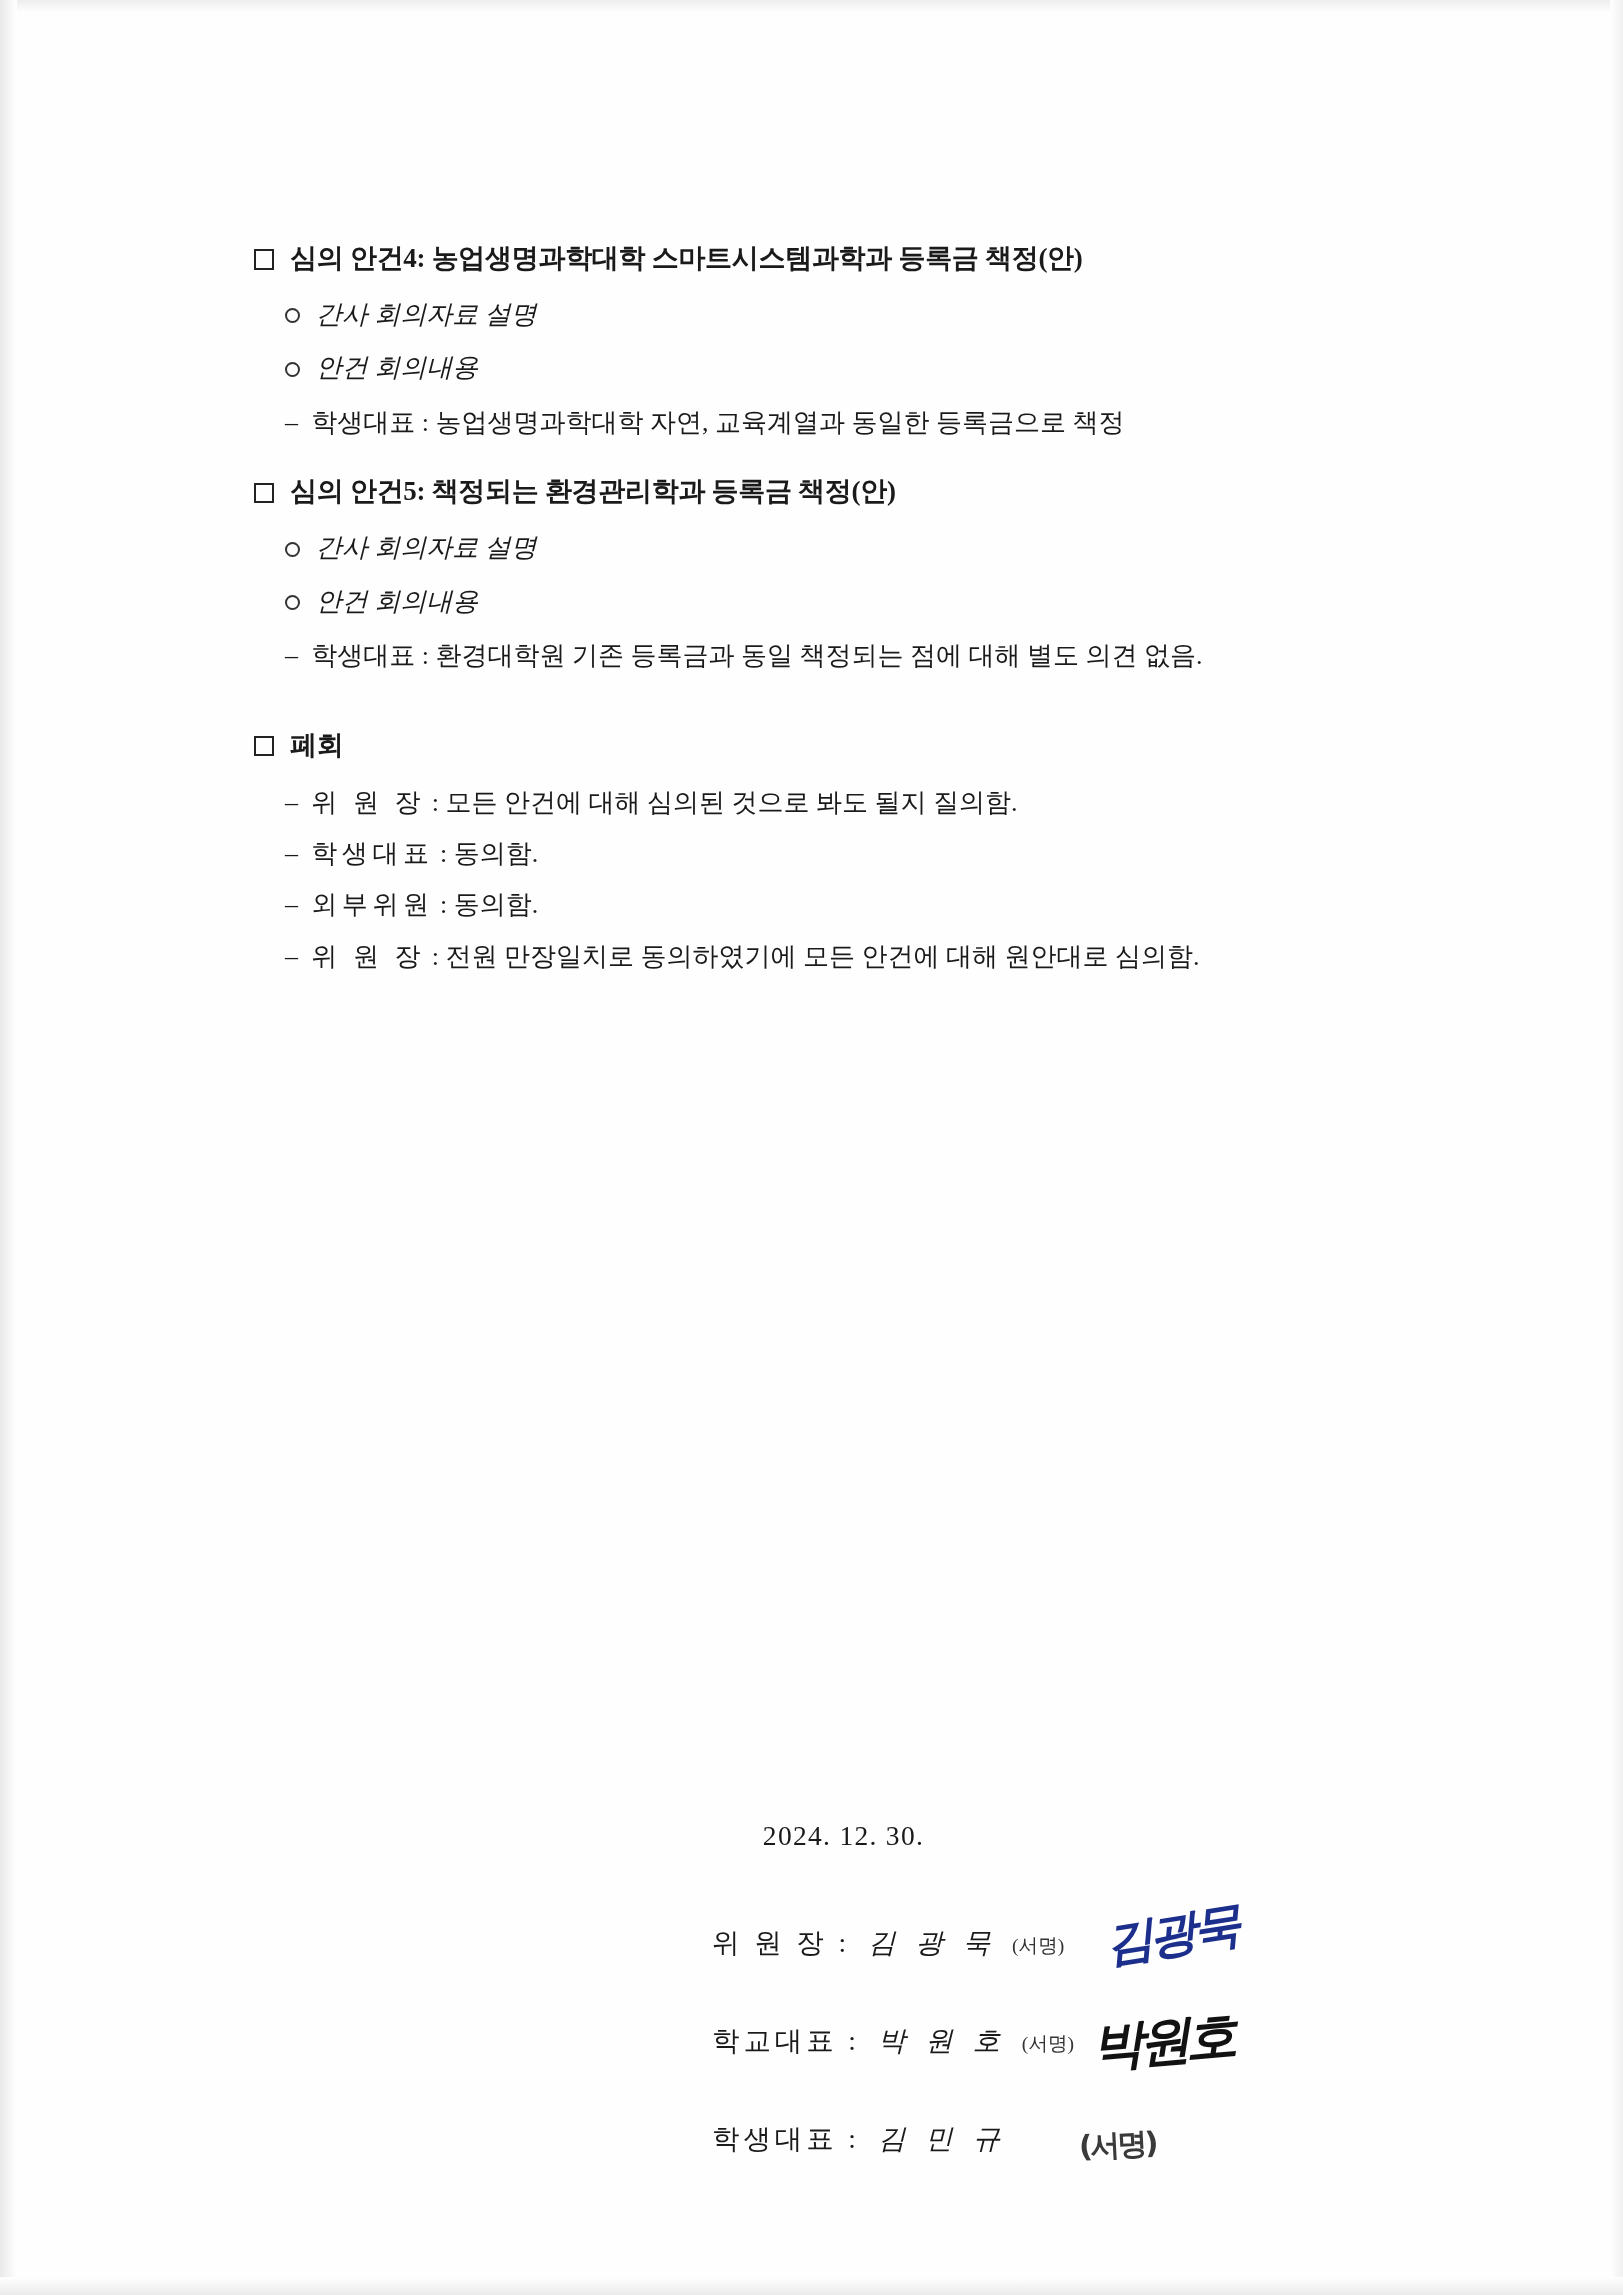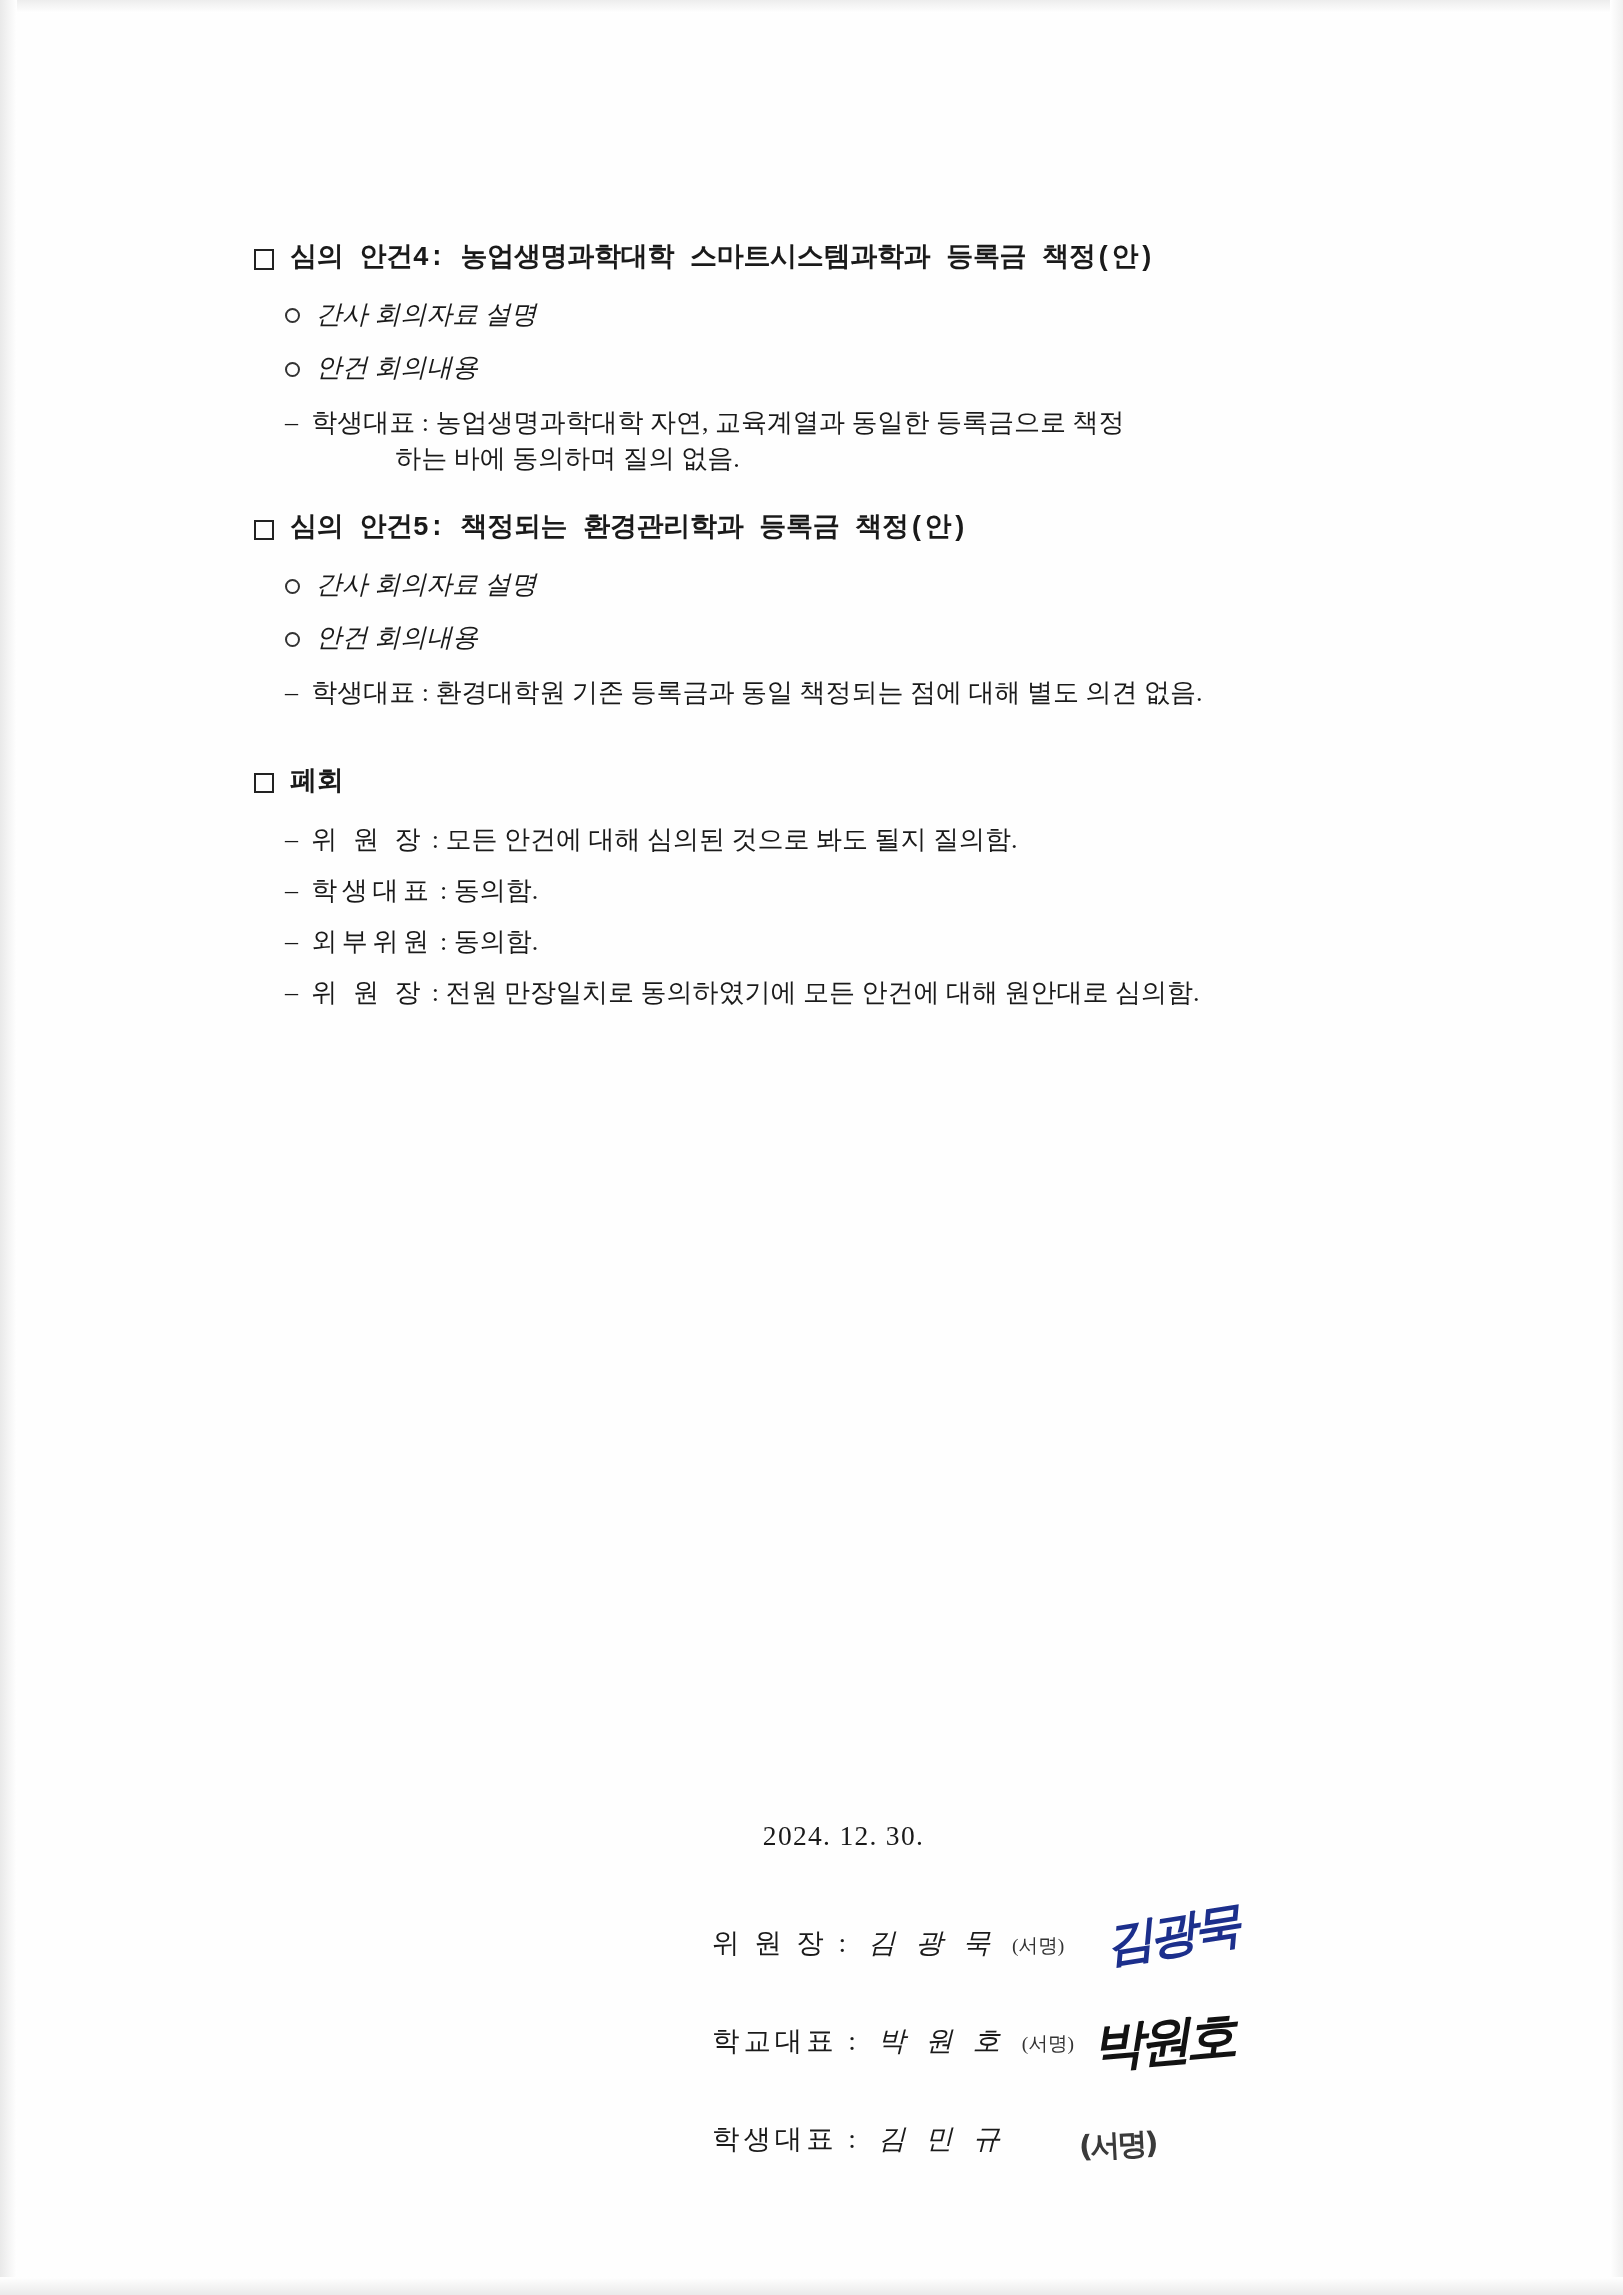--- a/index.html
+++ b/index.html
@@ -71,21 +71,20 @@
     display: inline-block;
     width: 16.4px;
     height: 16.4px;
     border: 2px solid #222;
     margin-right: 15.7px;
     margin-top: 7.2px;
     flex: 0 0 auto;
   }
   .agenda-heading-text {
     line-height: 1.25;
-    font-family: Liberation Mono, monospace;
   }
 
   .sub-item {
     display: flex;
     align-items: flex-start;
     font-size: 26px;
     margin: 0 0 19.6px 31px;
     line-height: 1.3;
     font-style: italic;
   }
@@ -228,21 +227,20 @@
         <span>간사 회의자료 설명</span>
       </div>
       <div class="sub-item">
         <span class="circle-marker"></span>
         <span>안건 회의내용</span>
       </div>
       <div class="dash-item">
         <span class="dash-marker">–</span>
         <span class="dash-body">
           <span>학생대표 : 농업생명과학대학 자연, 교육계열과 동일한 등록금으로 책정</span>
-          <span class="cont">하는 바에 동의하며 질의 없음.</span>
         </span>
       </div>
     </div>
 
     <div class="agenda-block">
       <div class="agenda-heading">
         <span class="box-marker"></span>
         <span class="agenda-heading-text">심의 안건5: 책정되는 환경관리학과 등록금 책정(안)</span>
       </div>
       <div class="sub-item">

